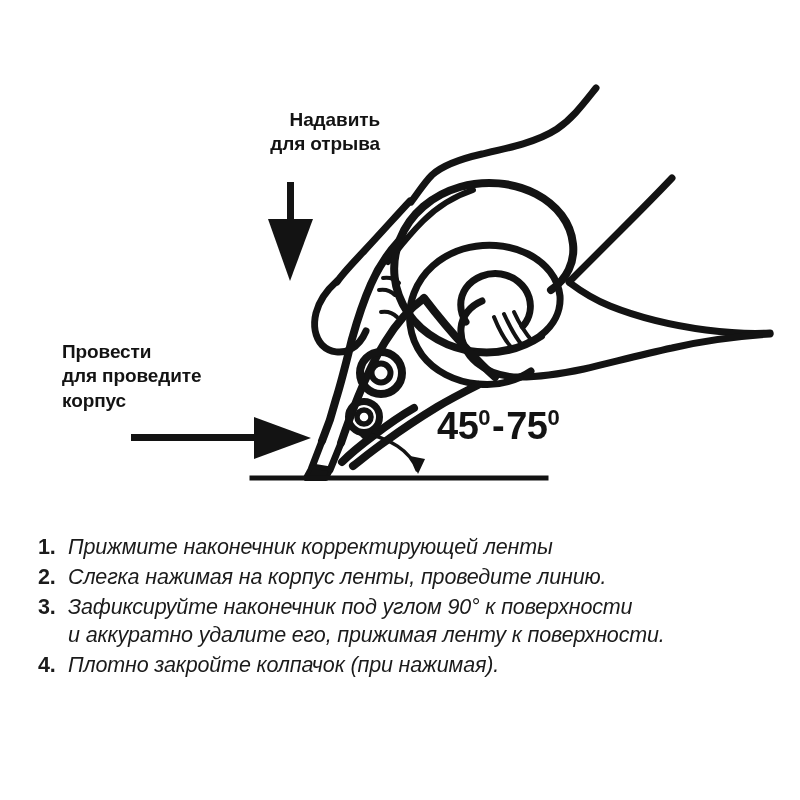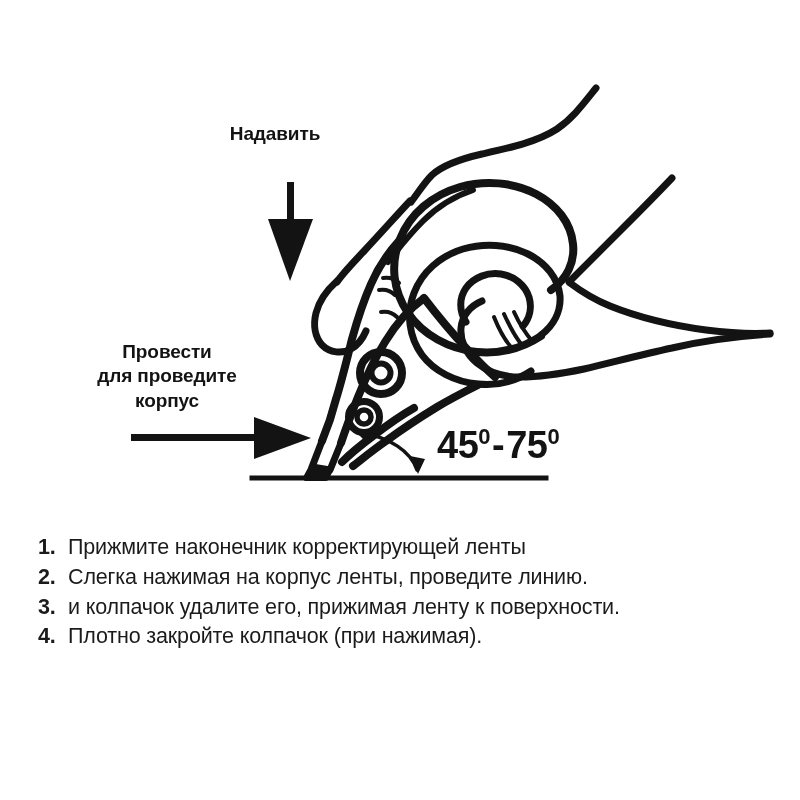--- a/index.html
+++ b/index.html
@@ -29,36 +29,36 @@
     position: absolute;
     font-weight: bold;
     font-size: 19px;
     line-height: 1.28;
     color: #131313;
     letter-spacing: -0.1px;
   }
 
   #callout-press {
     left: 170px;
-    top: 122px;
+    top: 108px;
     width: 210px;
-    text-align: center;
+    text-align: right;
   }
 
   #callout-draw {
     left: 62px;
     top: 340px;
     width: 210px;
-    text-align: center;
+    text-align: left;
   }
 
   #angle-label {
     position: absolute;
     left: 437px;
-    top: 424px;
+    top: 405px;
     font-size: 38px;
     font-weight: bold;
     letter-spacing: -0.5px;
     color: #131313;
     white-space: nowrap;
   }
   #angle-label sup {
     font-size: 0.58em;
     vertical-align: super;
     line-height: 0;
@@ -90,20 +90,21 @@
     width: 30px;
     flex: 0 0 30px;
     text-align: left;
   }
   #steps .body {
     flex: 1 1 auto;
   }
   #steps .body span {
     display: block;
     white-space: nowrap;
+    font-style: italic;
   }
 </style>
 </head>
 <body>
 
 <svg id="illustration" viewBox="0 0 800 520" xmlns="http://www.w3.org/2000/svg">
 
   <g fill="none" stroke="#131313" stroke-linecap="round" stroke-linejoin="round">
 
     <path stroke-width="7" d="M 596 88 C 584 103 573 118 557 129 C 537 142 509 148 482 154
@@ -207,20 +208,21 @@
 
   <g>
     <rect x="131" y="434" width="130" height="7" fill="#131313"></rect>
     <path d="M 254 417 L 311 438 L 254 459 Z" fill="#131313"></path>
   </g>
 
 </svg>
 
 <div class="callout" id="callout-press">
   <div>Надавить</div>
+  <div>для отрыва</div>
 </div>
 
 <div class="callout" id="callout-draw">
   <div>Провести</div>
   <div>для проведите</div>
   <div>корпус</div>
 </div>
 
 <div id="angle-label">
   <span>45</span><sup>0</sup><span class="dash">-</span><span>75</span><sup>0</sup>
@@ -235,21 +237,22 @@
   </li>
   <li>
     <span class="num">2.</span>
     <span class="body">
       <span>Слегка нажимая на корпус ленты, проведите линию.</span>
     </span>
   </li>
   <li>
     <span class="num">3.</span>
     <span class="body">
-      <span>и колпачок удалите его, прижимая ленту к поверхности.</span>
+      <span>Зафиксируйте наконечник под углом 90° к поверхности</span>
+      <span>и аккуратно удалите его, прижимая ленту к поверхности.</span>
     </span>
   </li>
   <li>
     <span class="num">4.</span>
     <span class="body">
       <span>Плотно закройте колпачок (при нажимая).</span>
     </span>
   </li>
 </ol>
 

